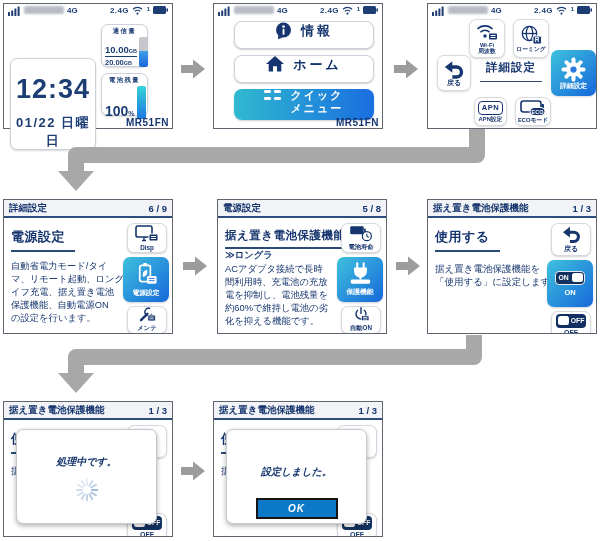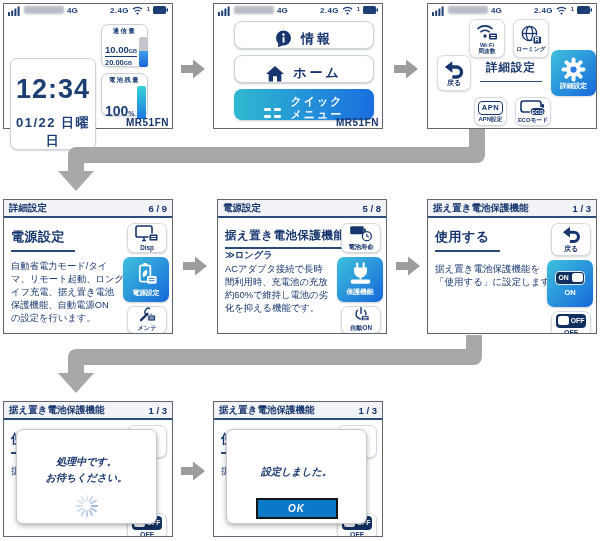--- a/index.html
+++ b/index.html
@@ -36,21 +36,21 @@
   .gauge{width:9px;border-radius:2.5px;background:#c4c6cc;overflow:hidden;position:relative;flex:none;margin-left:auto;}
   .usage .gauge{height:30px}
   .batt .gauge{height:33px}
   .gauge .fill{position:absolute;bottom:0;left:0;right:0;background:linear-gradient(180deg,#3f9fe8,#1b66d8);}
   .usage .fill{height:55%}
   .batt .fill{height:100%;background:linear-gradient(180deg,#35d3d8,#1b78e0);}
   .batt-val{font-size:14px;font-weight:bold;color:#1d3e74;margin-top:4px;}
   .batt-val .unit{font-size:7px;}
   .model{position:absolute;right:3px;bottom:0px;font-size:10px;font-weight:bold;color:#16356e;letter-spacing:.5px;}
   
-  .m-btn{position:absolute;left:20px;width:140px;border-radius:8px;display:flex;align-items:flex-end;justify-content:center;gap:9px;background:#fff;border:1px solid #cdd1d9;box-shadow:0 1px 2px rgba(0,0,0,.2);color:#16356e;font-weight:bold;font-size:13px;letter-spacing:3px;box-sizing:border-box;}
+  .m-btn{position:absolute;left:20px;width:140px;border-radius:8px;display:flex;align-items:flex-start;justify-content:center;gap:9px;background:#fff;border:1px solid #cdd1d9;box-shadow:0 1px 2px rgba(0,0,0,.2);color:#16356e;font-weight:bold;font-size:13px;letter-spacing:3px;box-sizing:border-box;}
   .m-b1{top:17px;height:28px}
   .m-b2{top:51px;height:28px}
   .m-b3{top:85px;height:31px;background:linear-gradient(90deg,#2fb9cf,#1a6ee0);border:none;color:#fff;font-size:11px;letter-spacing:2px;}
   .q-lines span{display:block;line-height:12.5px;text-align:left;}
   
   .q-tile{position:absolute;background:#fff;border:1px solid #d8dae0;border-radius:7px;box-shadow:0 1px 2px rgba(0,0,0,.15);display:flex;flex-direction:column;align-items:center;justify-content:center;gap:1px;box-sizing:border-box;}
   .q-tile .lbl{font-size:5.8px;font-weight:bold;color:#16356e;line-height:6.5px;text-align:center;}
   .q-tile.blue{background:linear-gradient(135deg,#3ec1dd,#1668da);border:none;}
   .q-tile.blue .lbl{color:#fff;font-size:6.8px;}
   .q-title{position:absolute;left:43px;width:80px;top:56px;text-align:center;font-size:11.5px;font-weight:bold;color:#16356e;letter-spacing:1px;}
@@ -346,20 +346,21 @@
     <div class="hdr">
       <span>電源設定</span>
       <span>5 / 8</span>
     </div>
     <div class="content">
       <div class="pg-title small">据え置き電池保護機能</div>
       <div class="pg-body" style="top:29px;font-weight:bold">≫ロングラ</div>
       <div class="pg-body" style="top:43px">
         <div>ACアダプタ接続で長時</div>
         <div>間利用時、充電池の充放</div>
+        <div>電を抑制し、電池残量を</div>
         <div>約60%で維持し電池の劣</div>
         <div>化を抑える機能です。</div>
       </div>
       <div class="tile" style="top:3px;height:30px">
         <svg width="26" height="19" viewBox="0 0 26 20">
             <rect x="1" y="2.5" width="15" height="9" rx="1.5" fill="#16356e"></rect>
             <rect x="16.3" y="5" width="2" height="4" rx="1" fill="#16356e"></rect>
             <circle cx="19.5" cy="13.5" r="5" fill="#fff" stroke="#16356e" stroke-width="1.4"></circle>
             <path d="M19.5 10.8 V13.5 L21.7 14.8" stroke="#16356e" stroke-width="1.2" fill="none"></path>
           </svg>
@@ -448,21 +449,20 @@
       <div class="tile" style="top:91px;height:27px">
         <span class="tg" style="border:none">
             <span class="tg-knob"></span>
             <span class="tg-txt">OFF</span>
           </span>
         <span class="lbl" style="font-size:7px">OFF</span>
       </div>
       <div class="modal">
         <div class="msg">
           <span>処理中です。</span>
-          <span>お待ちください。</span>
         </div>
         <svg style="margin-top:8px" width="24" height="24" viewBox="0 0 22 22">
             <g stroke="#9fb9da" stroke-width="1.7" stroke-linecap="round">
               <line x1="15.5" y1="11" x2="20.5" y2="11" opacity="1"></line>
               <line x1="14.9" y1="13.25" x2="19.2" y2="15.75" opacity=".9"></line>
               <line x1="13.25" y1="14.9" x2="15.75" y2="19.2" opacity=".8"></line>
               <line x1="11" y1="15.5" x2="11" y2="20.5" opacity=".7"></line>
               <line x1="8.75" y1="14.9" x2="6.25" y2="19.2" opacity=".6"></line>
               <line x1="7.1" y1="13.25" x2="2.8" y2="15.75" opacity=".5"></line>
               <line x1="6.5" y1="11" x2="1.5" y2="11" opacity=".45"></line>

